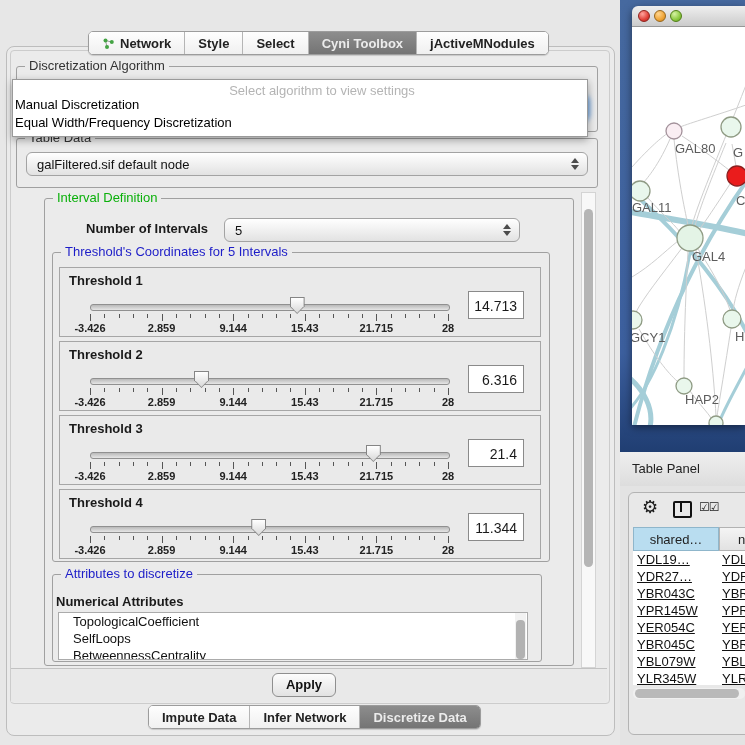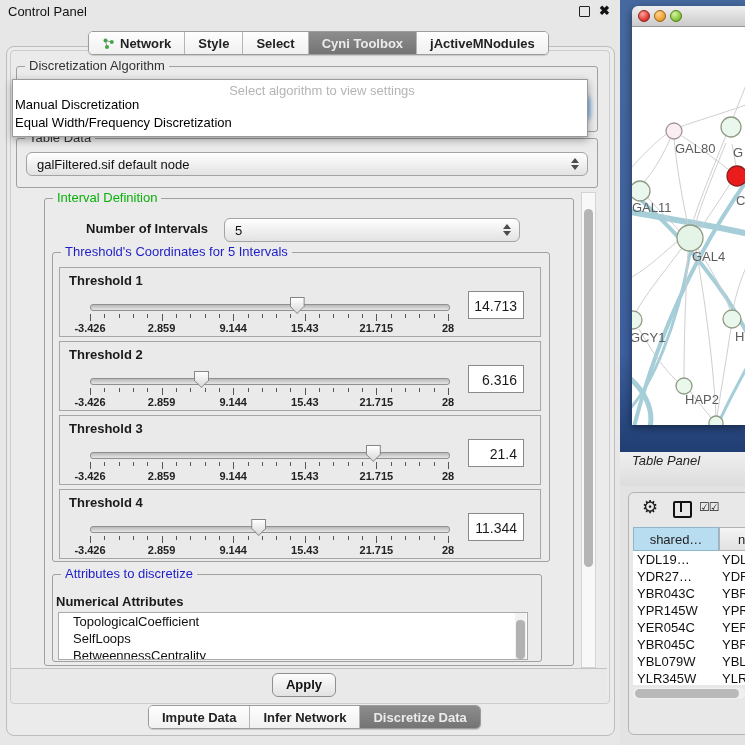--- a/index.html
+++ b/index.html
@@ -96,50 +96,45 @@
     border-bottom:1px solid #979797;border-radius:6px 0 0 0;}
   .tl{position:absolute;top:4px;width:12px;height:12px;border-radius:50%;box-sizing:border-box;}
   #tl-close{left:6px;background:radial-gradient(circle at 35% 30%,#ffa49d,#e04038 60%,#b0241d);border:1px solid #8e211b;}
   #tl-min{left:22px;background:radial-gradient(circle at 35% 30%,#ffd58e,#efa436 60%,#c47c18);border:1px solid #96661c;}
   #tl-zoom{left:38px;background:radial-gradient(circle at 35% 30%,#d6f2a4,#8cc940 60%,#609f1f);border:1px solid #517e18;}
   #net-canvas{left:0;top:21px;width:113px;height:398px;background:#ffffff;overflow:hidden;}
   #net-svg{display:block;}
 
   #table-panel{left:0;top:452px;width:125px;height:293px;background:#e3e3e3;}
   #tp-bar{left:0;top:0;width:125px;height:34px;background:linear-gradient(#efefef,#dddddd);}
-  #tp-title{left:12px;top:1px;font-size:13px;color:#222;font-style:italic;}
+  #tp-title{left:12px;top:9px;font-size:13px;color:#222;}
   #tp-box{left:8px;top:40px;width:130px;height:243px;background:#e8e8e8;border:1px solid #b3b3b3;border-radius:6px;box-sizing:border-box;overflow:hidden;}
   #tp-toolbar{left:0;top:0;width:130px;height:32px;}
   #gear-icon{left:13px;top:3px;font-size:18px;color:#1c1c1c;}
   #col-icon{left:44px;top:8px;width:15px;height:13px;border:2px solid #111;border-radius:2px;}
   #col-icon .mid{position:absolute;left:5px;top:0;width:2px;height:9px;background:#111;}
   #check-icons{left:70px;top:7px;font-size:12px;letter-spacing:-1px;color:#222;}
   #tp-header{left:4px;top:34px;height:24px;display:flex;}
   .tp-hcell{box-sizing:border-box;height:24px;line-height:24px;text-align:center;font-size:13px;color:#222;border:1px solid #a9bfcb;}
   .tp-hcell.c0{width:86px;background:#b9ddf0;border-color:#8fb6cb;}
   .tp-hcell.c1{width:80px;background:linear-gradient(#f4f4f4,#e2e2e2);border-color:#b2b2b2;text-align:left;padding-left:18px;}
   #tp-rows{left:4px;top:58px;width:166px;height:134px;background:#fff;overflow:hidden;}
   .tp-row{display:flex;height:17px;line-height:17px;font-size:13px;color:#111;background:#fff;}
-  .tp-cell{box-sizing:border-box;white-space:nowrap;overflow:hidden;}
+  .tp-cell{box-sizing:border-box;white-space:nowrap;overflow:hidden;text-decoration:underline;}
   .tp-cell.c0{width:86px;padding-left:4px;}
   .tp-cell.c1{width:80px;padding-left:3px;}
   #tp-hscroll{left:4px;top:195px;width:112px;height:11px;background:#f0f0f0;border-radius:5px;}
   #tp-hthumb{position:absolute;left:2px;top:1px;width:104px;height:9px;background:#b9b9b9;border-radius:5px;}
 </style>
 </head>
 <body>
 
 <div id="stage">
 
   <div class="abs" id="cp">
-    <div class="abs" id="cp-header">
-      <span class="abs" id="cp-title">Control Panel</span>
-      <span class="abs" id="float-icon"></span>
-      <span class="abs" id="close-icon">✖</span>
-    </div>
 
     <div class="abs" id="outer-panel"></div>
     <div class="abs" id="inner-panel"></div>
 
     <div class="abs segbar" id="top-tabs">
         <div class="seg-btn">
           <svg class="net-icon" viewBox="0 0 13 13">
             <path d="M3.5 3.5 L9.5 5 M3.5 3.5 L5 10" stroke="#999" stroke-width="1" fill="none"></path>
             <circle cx="3.5" cy="3.5" r="2" fill="#44a344"></circle>
             <circle cx="9.8" cy="5" r="2" fill="#44a344"></circle>

